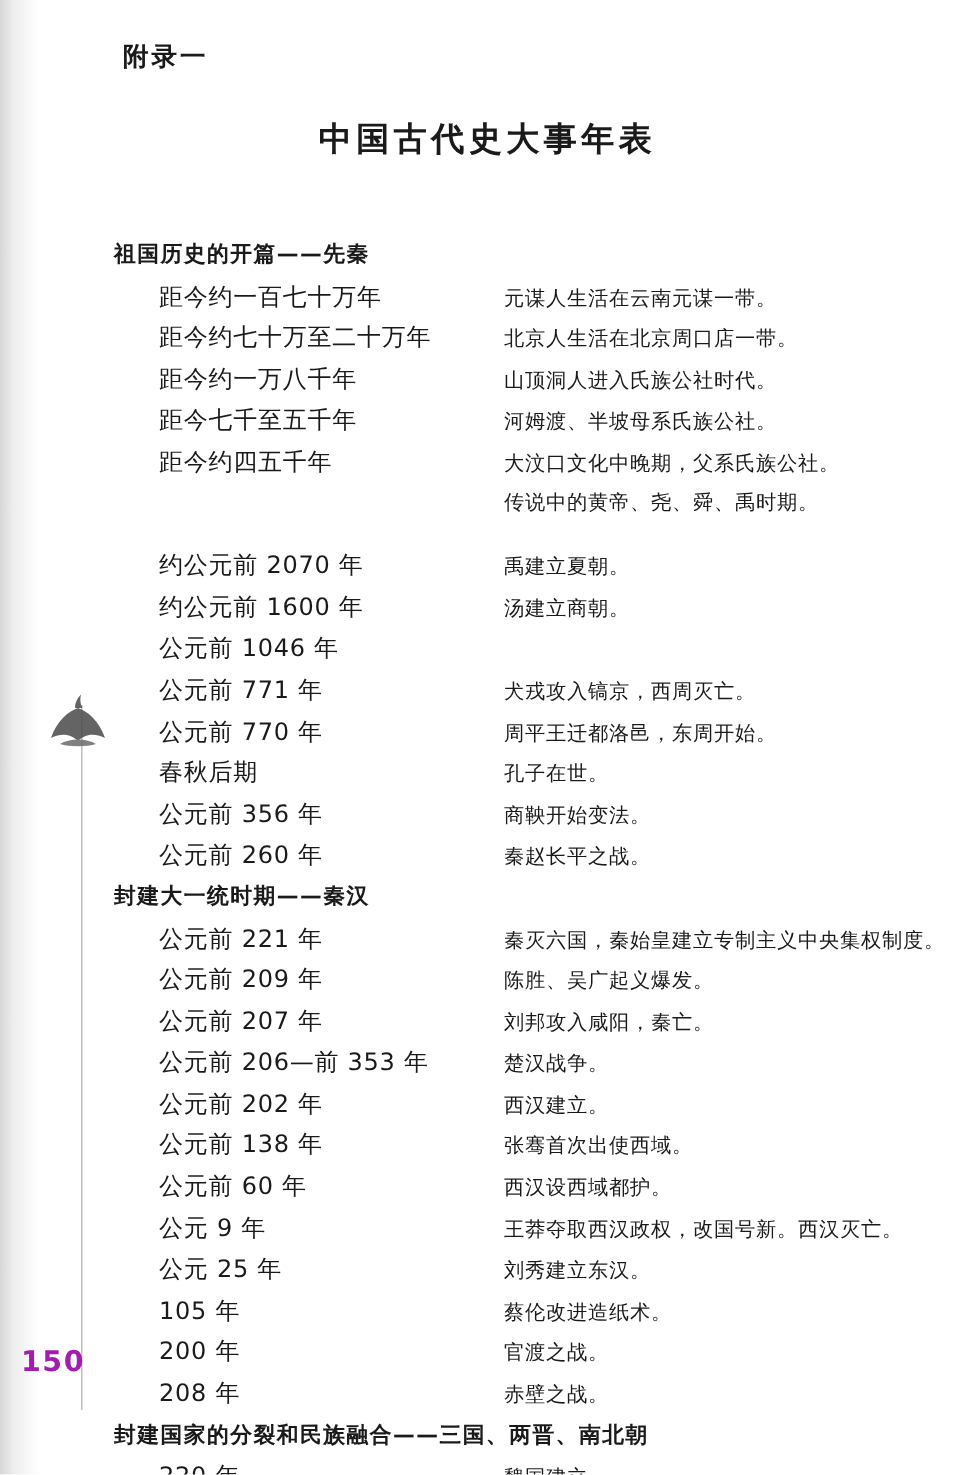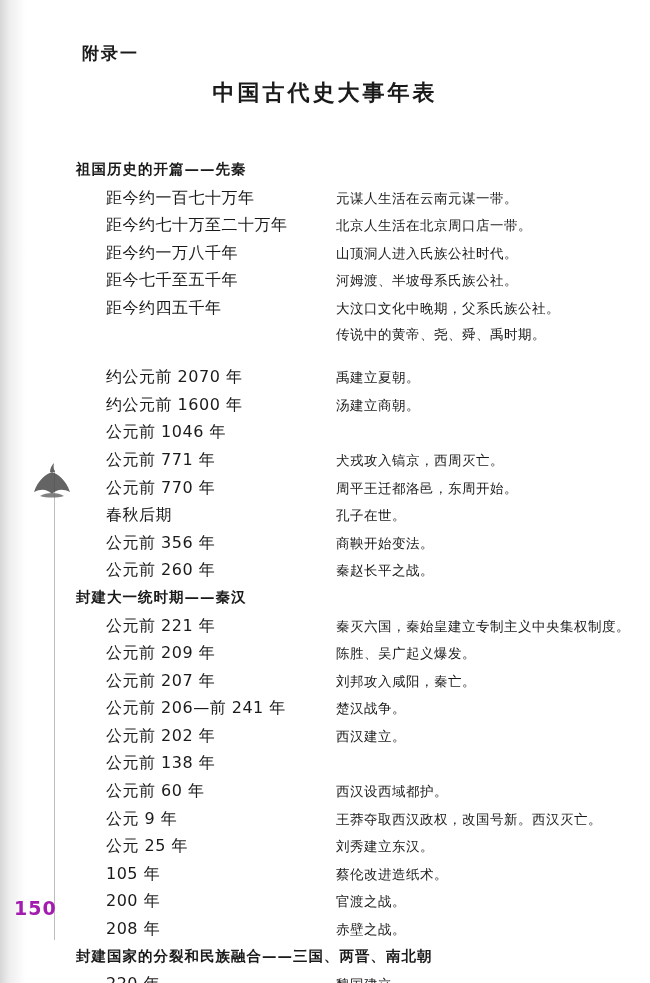--- a/index.html
+++ b/index.html
@@ -36,21 +36,21 @@
     left: 54px;
     top: 470px;
     width: 1px;
     height: 470px;
     background: #bdbdbd;
   }
 
   .appendix-title {
     position: absolute;
     left: 82px;
-    top: 42px;
+    top: 26px;
     font-size: 17px;
     font-weight: bold;
     letter-spacing: 2px;
     font-family: Liberation Serif, serif;
   }
 
   .doc-title {
     position: absolute;
     left: 0;
     right: 0;
@@ -208,29 +208,30 @@
         </div>
       <div class="row">
           <div class="date">公元前 209 年</div>
           <div class="event">陈胜、吴广起义爆发。</div>
         </div>
       <div class="row">
           <div class="date">公元前 207 年</div>
           <div class="event">刘邦攻入咸阳，秦亡。</div>
         </div>
       <div class="row">
-          <div class="date">公元前 206—前 241 年</div>
+          <div class="date">公元前 206—前 353 年</div>
           <div class="event">楚汉战争。</div>
         </div>
       <div class="row">
           <div class="date">公元前 202 年</div>
           <div class="event">西汉建立。</div>
         </div>
       <div class="row">
           <div class="date">公元前 138 年</div>
+          <div class="event">张骞首次出使西域。</div>
         </div>
       <div class="row">
           <div class="date">公元前 60 年</div>
           <div class="event">西汉设西域都护。</div>
         </div>
       <div class="row">
           <div class="date">公元 9 年</div>
           <div class="event">王莽夺取西汉政权，改国号新。西汉灭亡。</div>
         </div>
       <div class="row">

